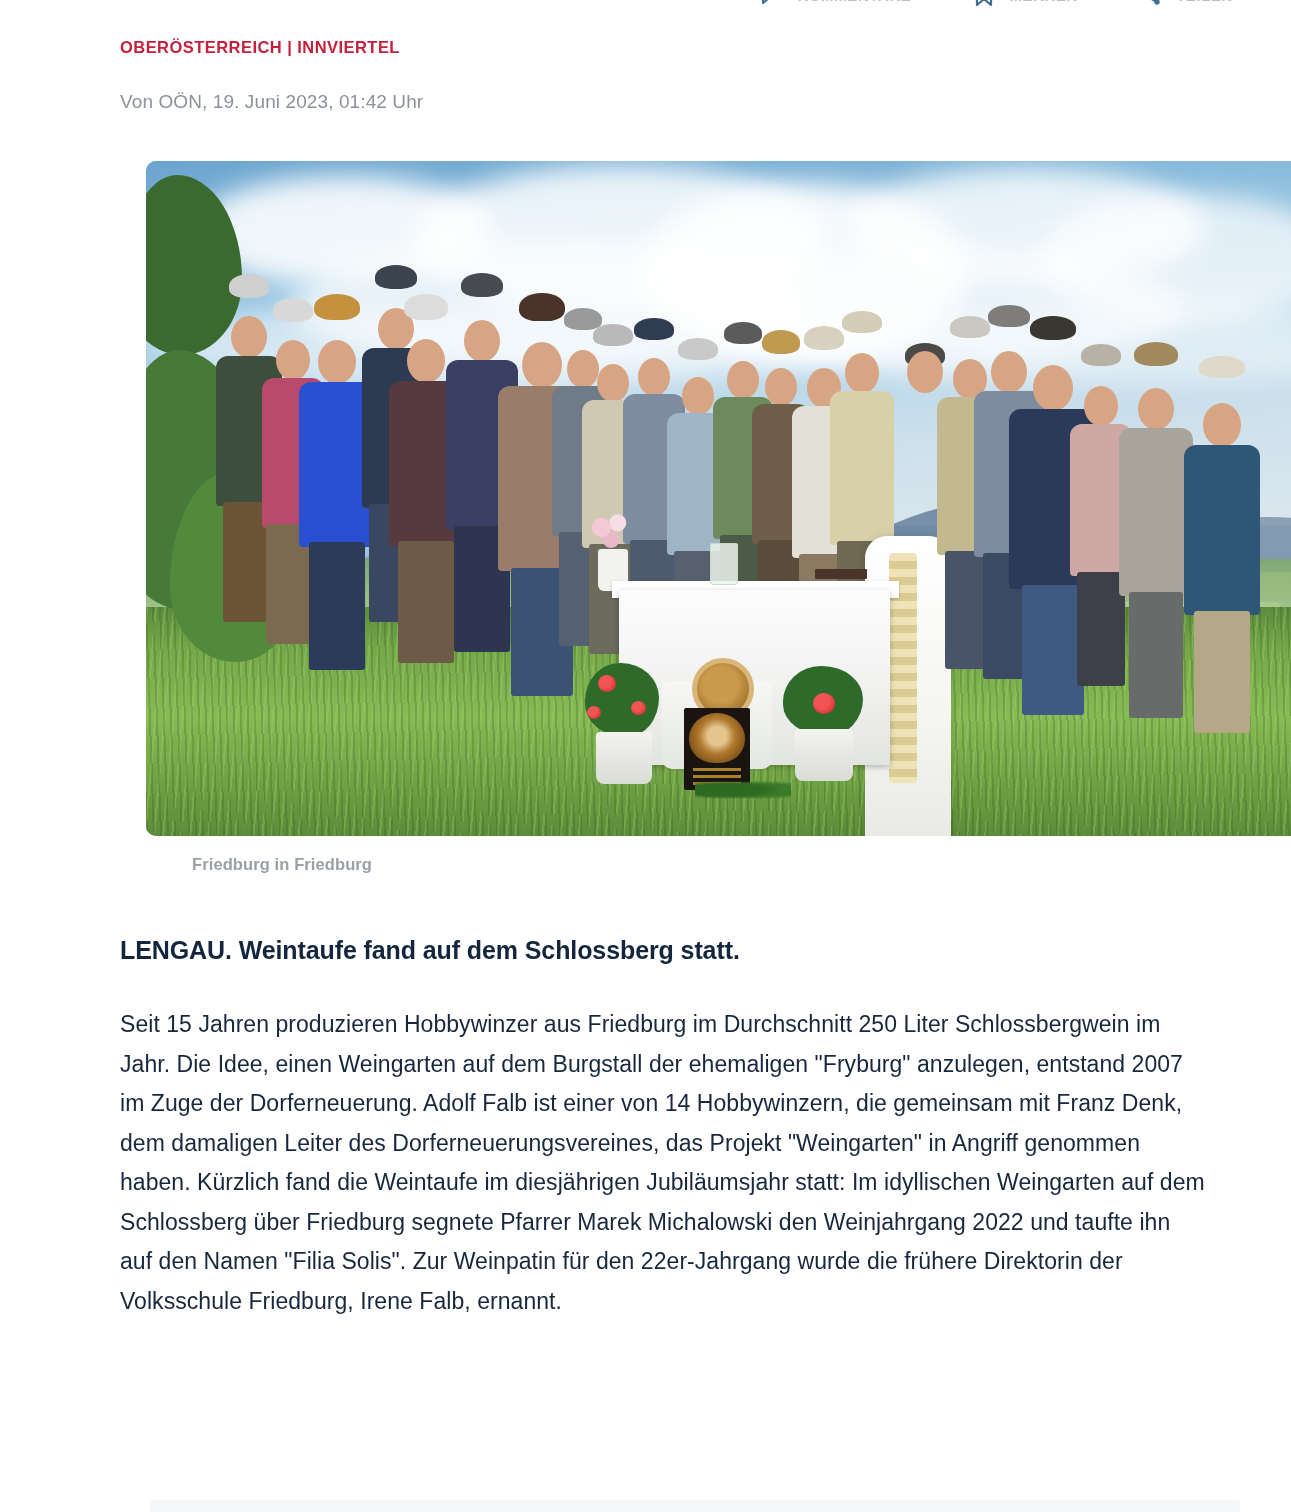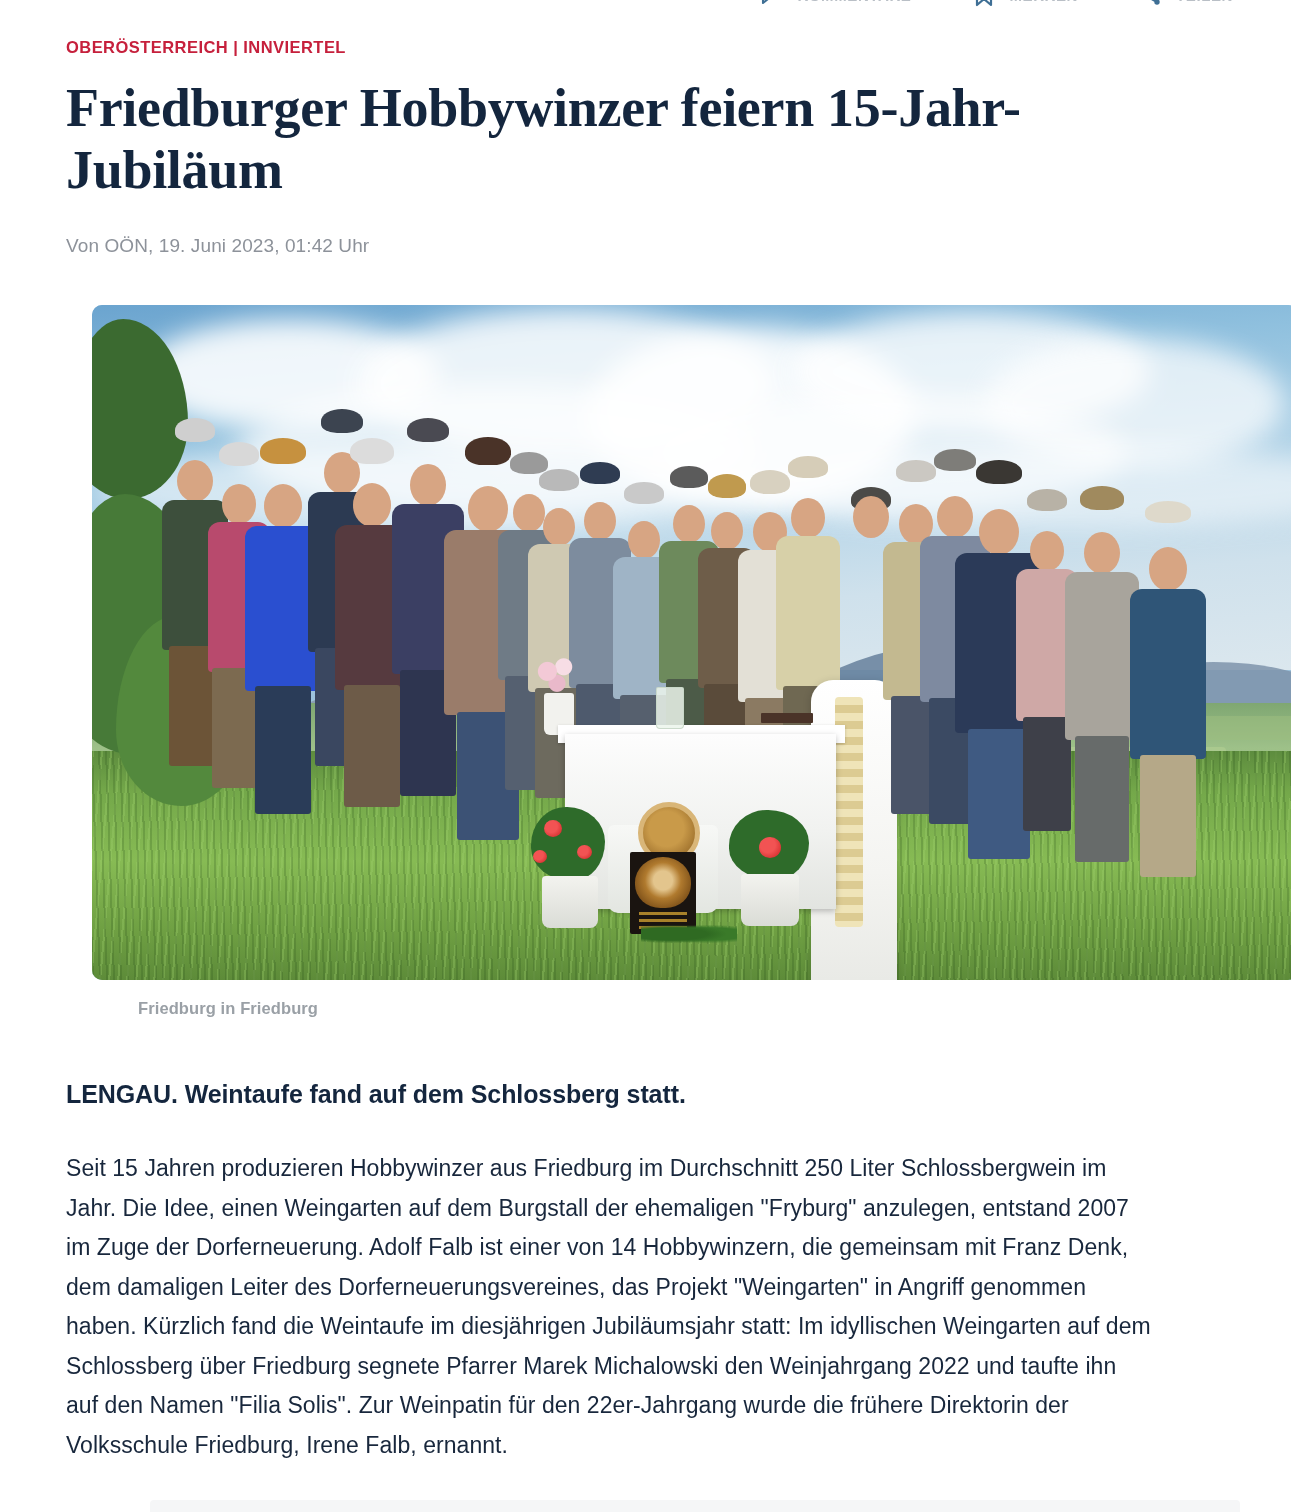--- a/index.html
+++ b/index.html
@@ -52,21 +52,21 @@
   .action-item .ico svg { display: block; }
 
   
   .article {
     position: absolute;
     left: 0;
     top: 0;
     width: 1291px;
   }
   .col {
-    margin-left: 66px;
+    margin-left: 120px;
     width: 1090px;
   }
 
   .kicker {
     margin-top: 38px;
     font-size: 16.5px;
     font-weight: 700;
     letter-spacing: 0.45px;
     color: #c6203c;
     font-family: "Liberation Sans", sans-serif;
@@ -400,21 +400,20 @@
     <span>TEILEN</span>
   </div>
 
 </div>
 
 <div class="article">
   <div class="col">
 
     <div class="kicker">OBERÖSTERREICH | INNVIERTEL</div>
 
-    <h1 class="headline">Friedburger Hobbywinzer feiern 15-Jahr-Jubiläum</h1>
 
     <div class="byline">Von OÖN, 19. Juni 2023, 01:42 Uhr</div>
 
     <div class="figure">
       <div class="photo" aria-label="Gruppenfoto der Friedburger Hobbywinzer bei der Weintaufe auf dem Schlossberg mit Altar, Weinfass und Pfarrer">
 
         <div class="sky">
           <div class="cloud c1"></div>
             <div class="cloud c2"></div>
             <div class="cloud c3"></div>

